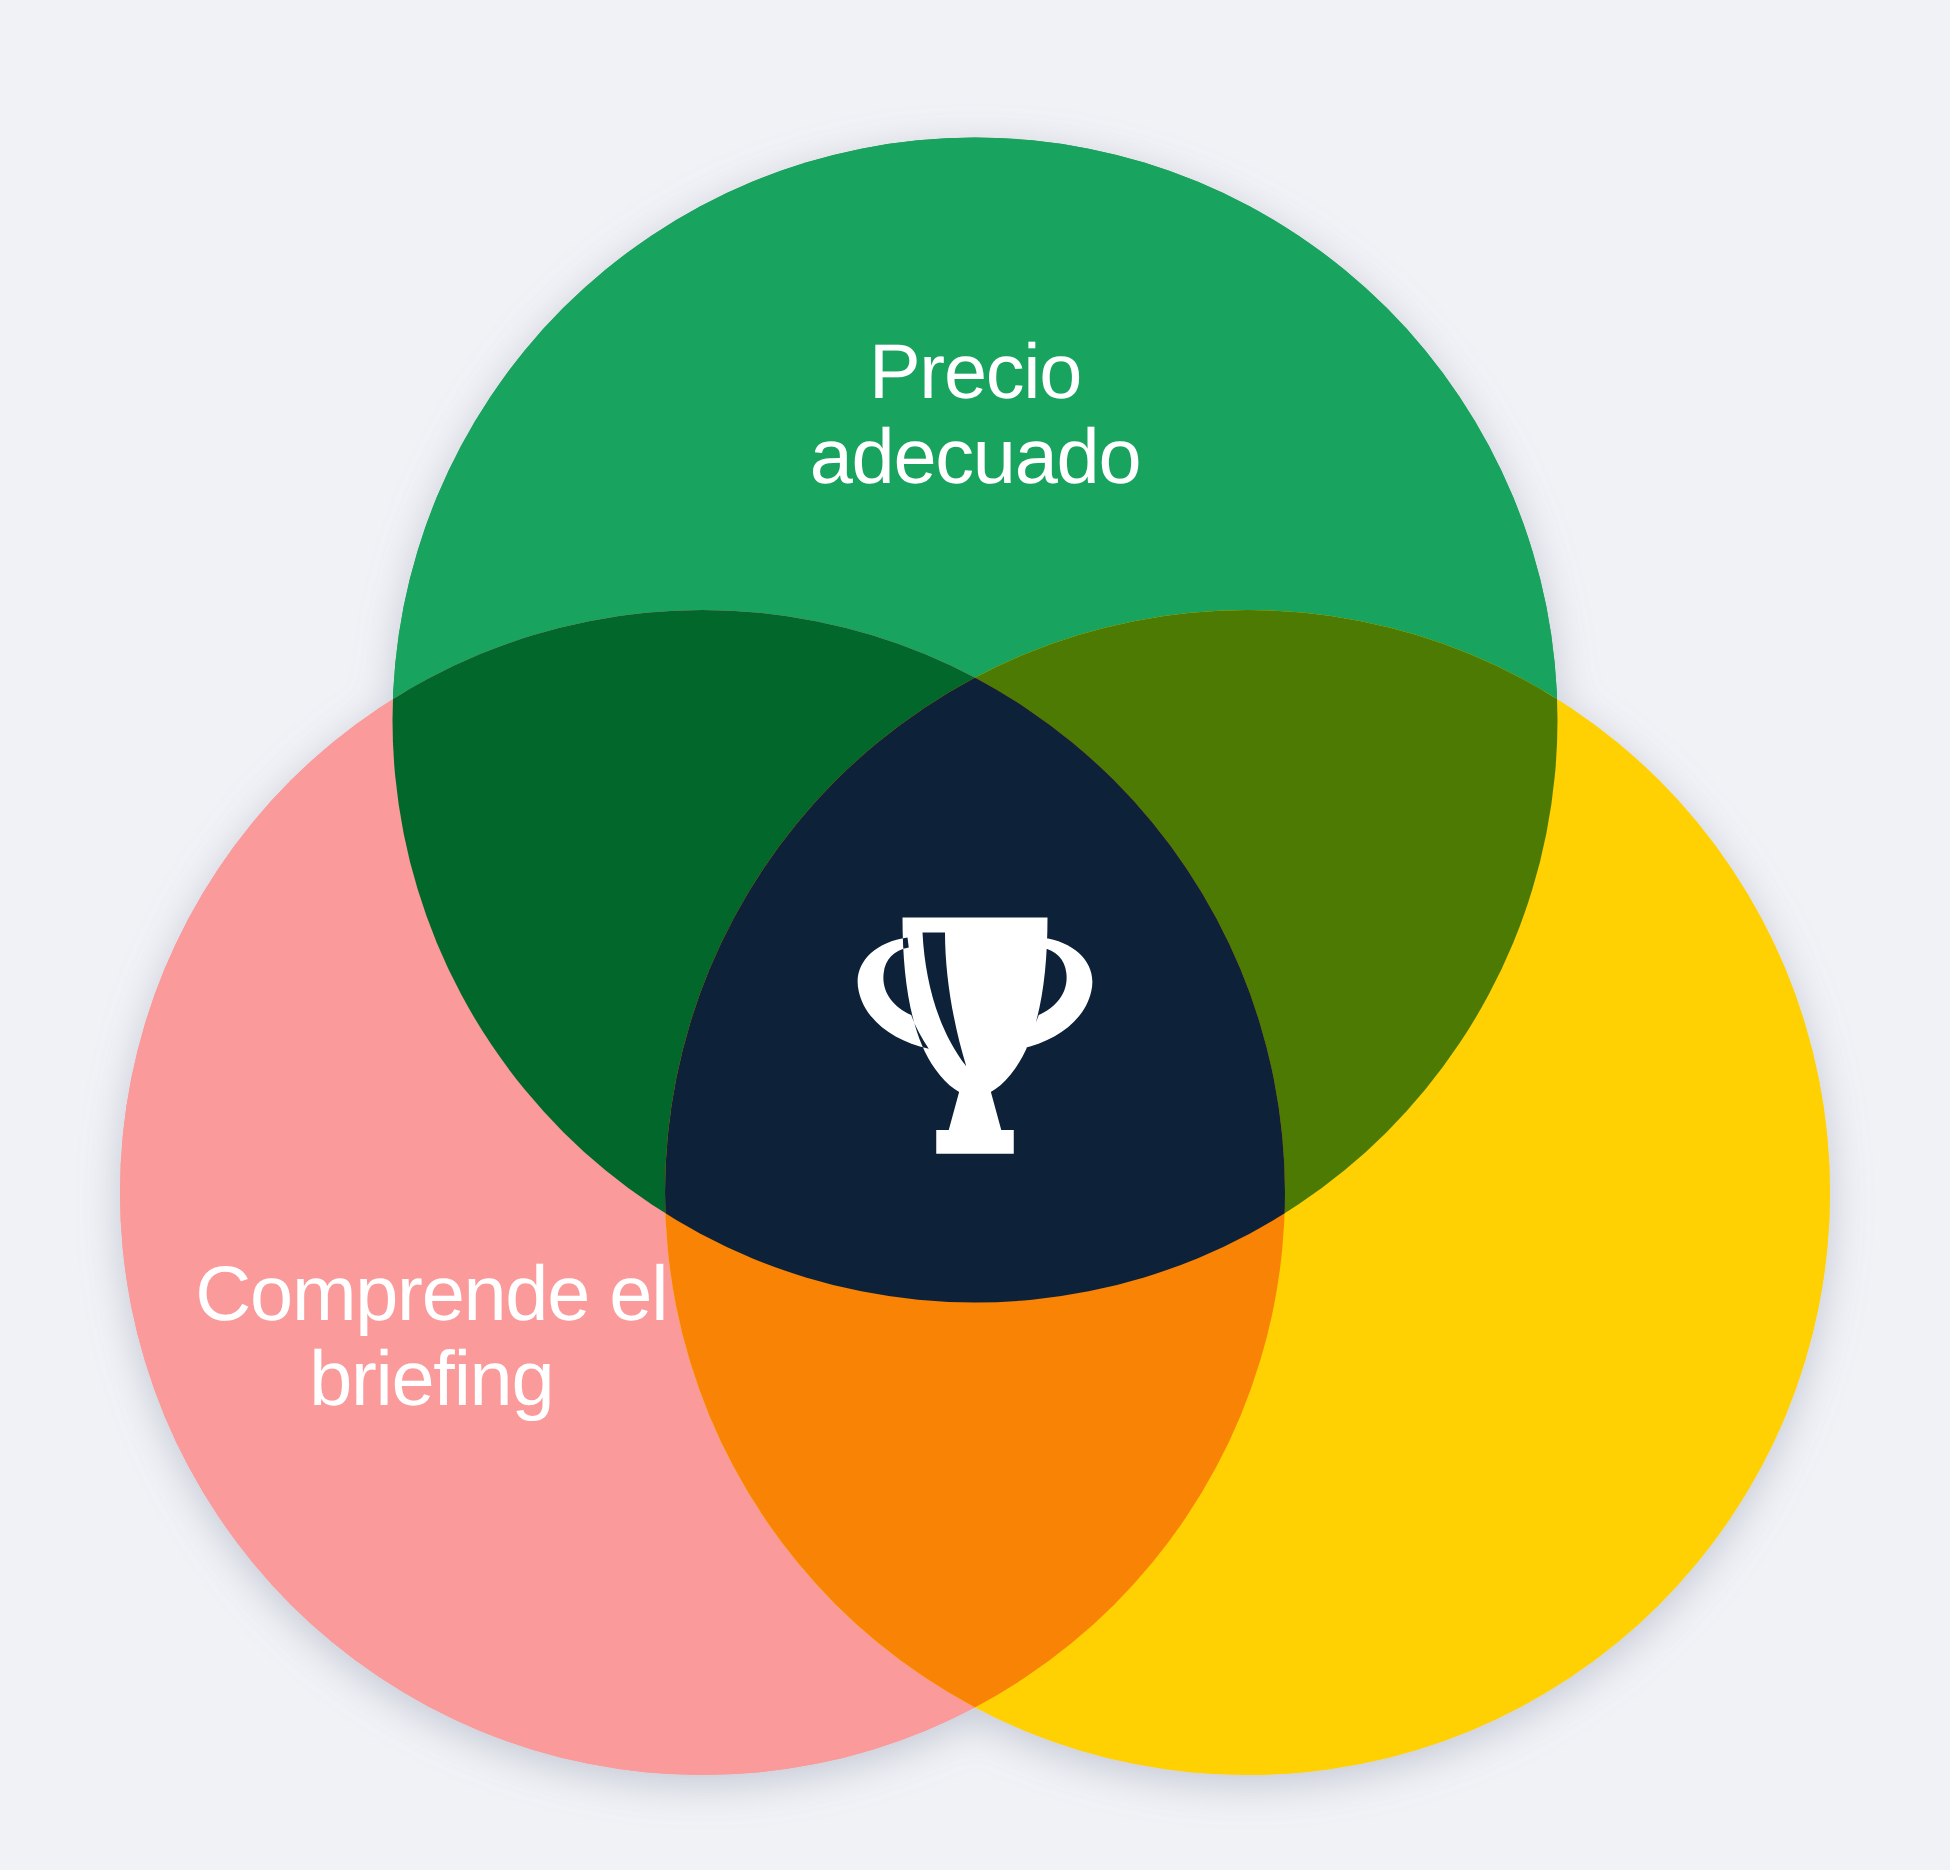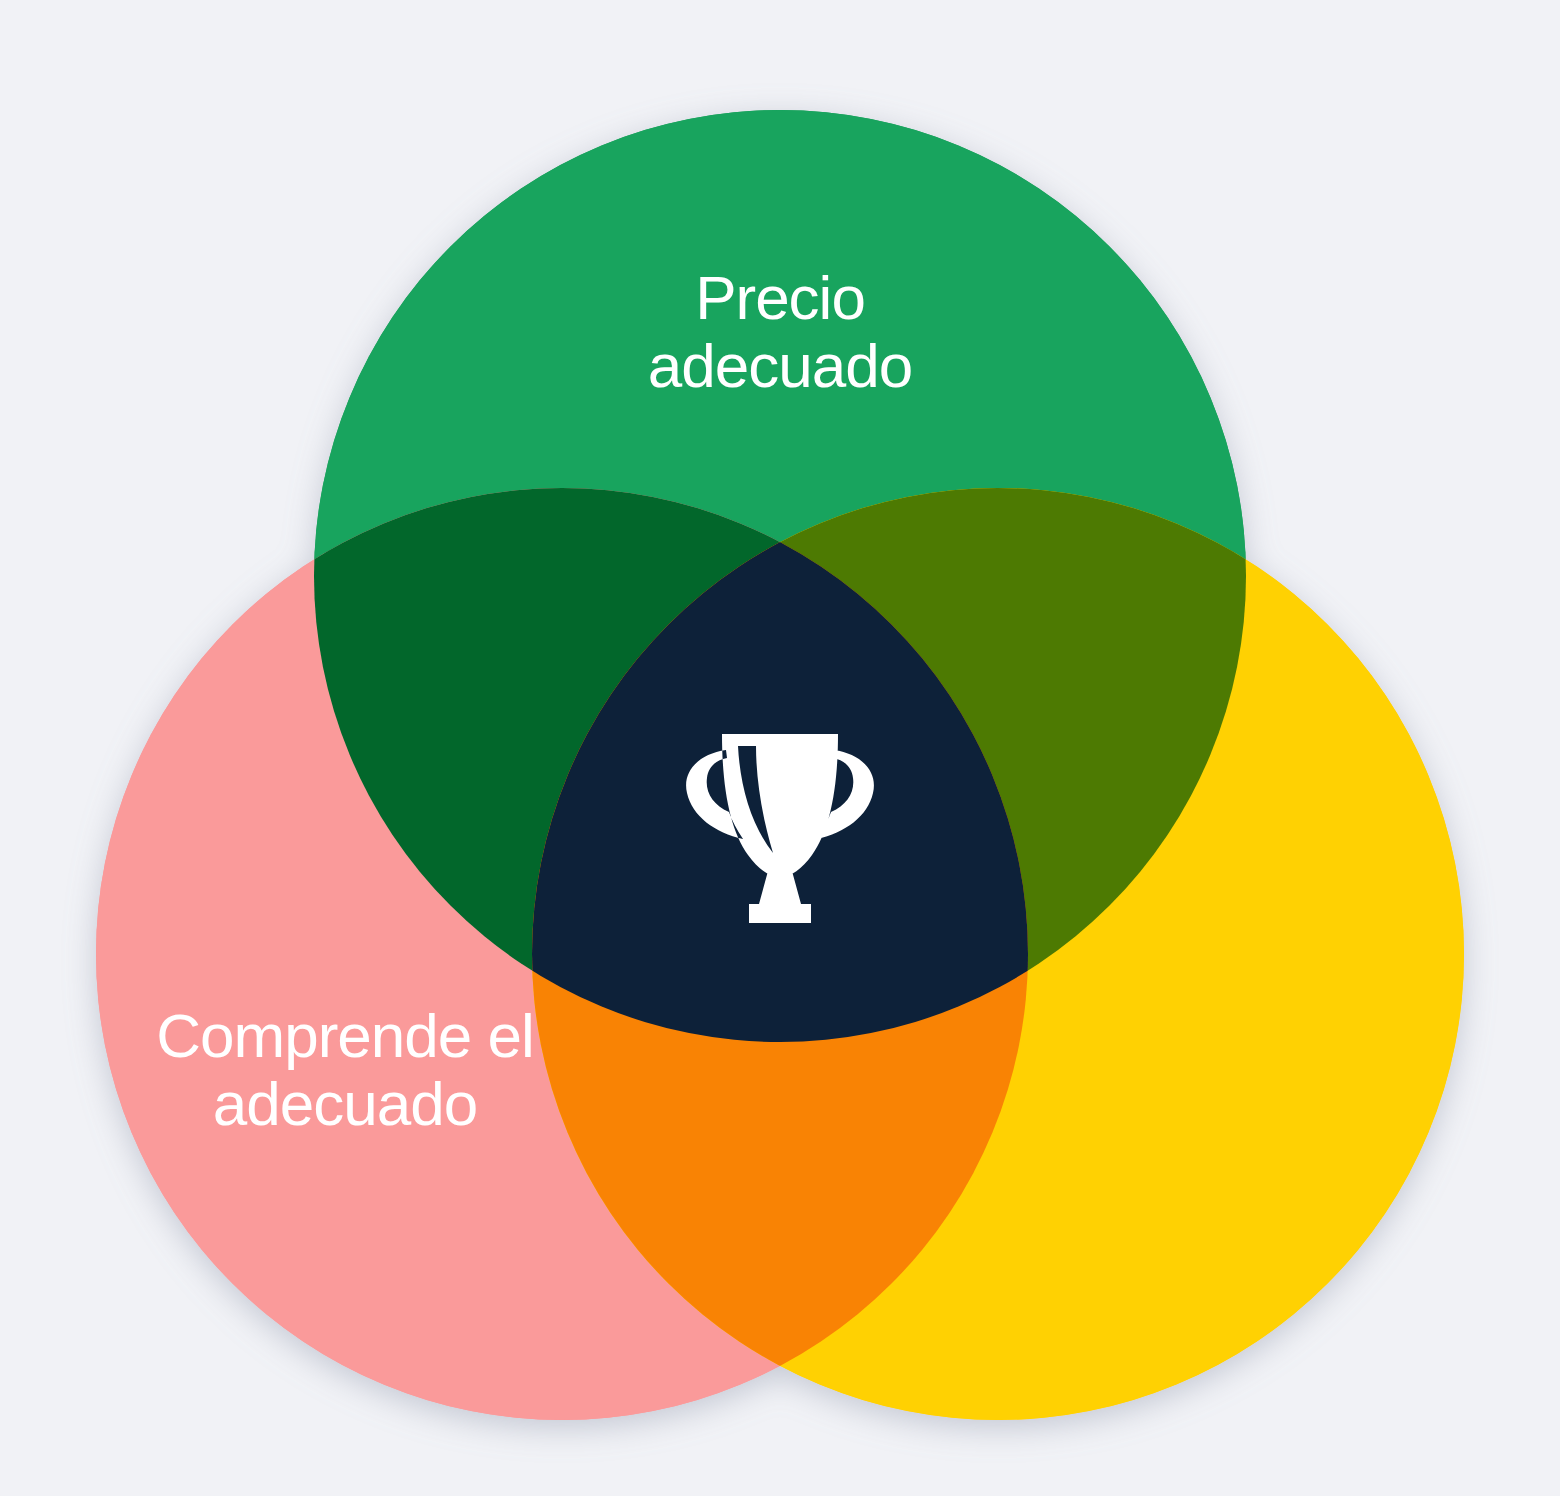--- a/index.html
+++ b/index.html
@@ -92,16 +92,16 @@
                M88,141 L112,141 L121,174 L79,174 Z
                M69,174 H131 V193 H69 Z" fill="#FFFFFF"></path>
       <path d="M58,16 C60,56 71,95 93,123 C83,90 76,52 76,16 Z" fill="#0D2139"></path>
     </g>
   </svg>
 
   <div class="venn-label label-precio">Precio
 adecuado</div>
 
   <div class="venn-label label-briefing">Comprende el
-adecuado</div>
+briefing</div>
 
 
 </div>
 
 </body></html>

